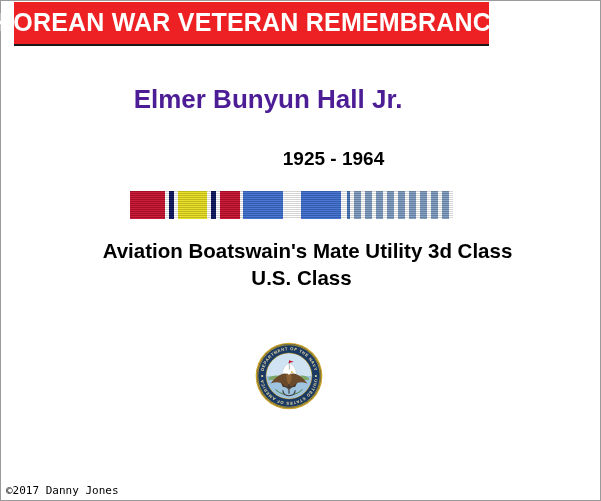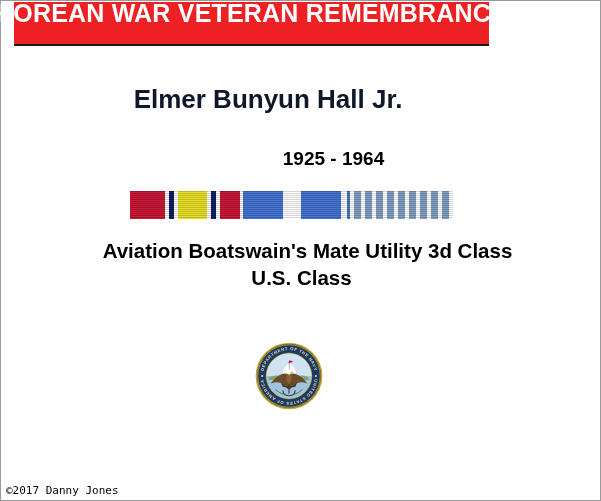--- a/index.html
+++ b/index.html
@@ -29,41 +29,41 @@
   #header-banner {
     position: absolute;
     left: 13px;
     top: 1px;
     width: 475px;
     height: 44px;
     background: #ED2024;
     border-bottom: 2px solid #1a1a1a;
     box-sizing: border-box;
     display: flex;
-    align-items: flex-start;
+    align-items: center;
     justify-content: center;
   }
   #header-title {
     color: #ffffff;
     font-size: 25px;
     font-weight: bold;
     letter-spacing: 0.2px;
     line-height: 1;
     white-space: nowrap;
     margin-top: -1px;
   }
 
   
   #veteran-name {
     position: absolute;
     left: 0;
     top: 82px;
     width: 534px;
     text-align: center;
-    color: #0f172a;
+    color: #4c1d95;
     font-size: 26px;
     font-weight: bold;
     line-height: 32px;
     white-space: nowrap;
   }
 
   
   #life-dates {
     position: absolute;
     left: 0;

